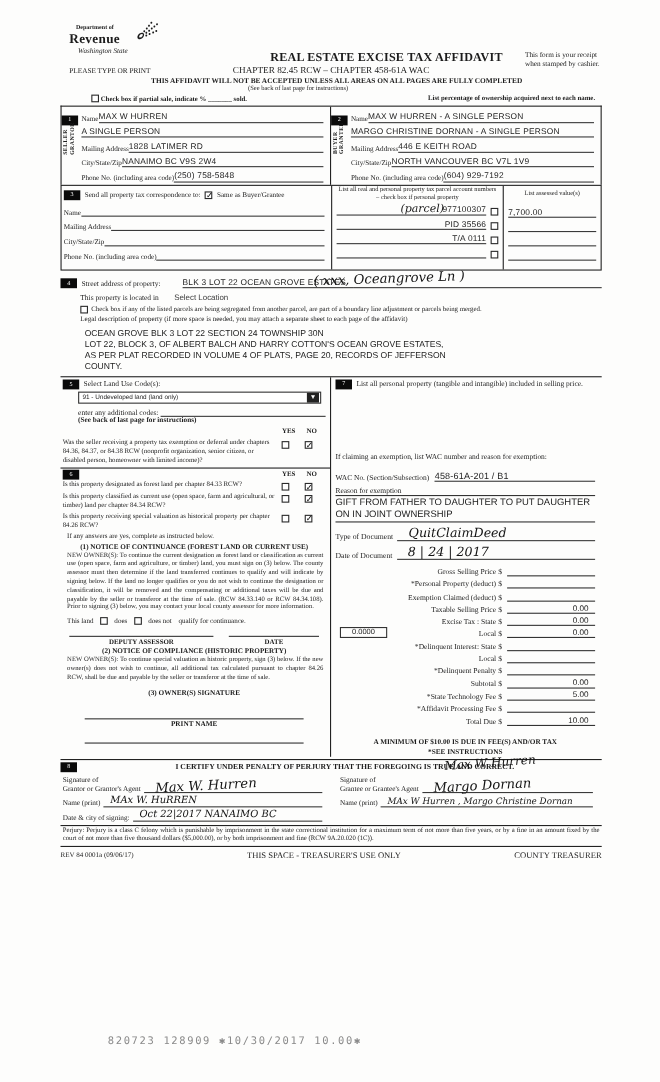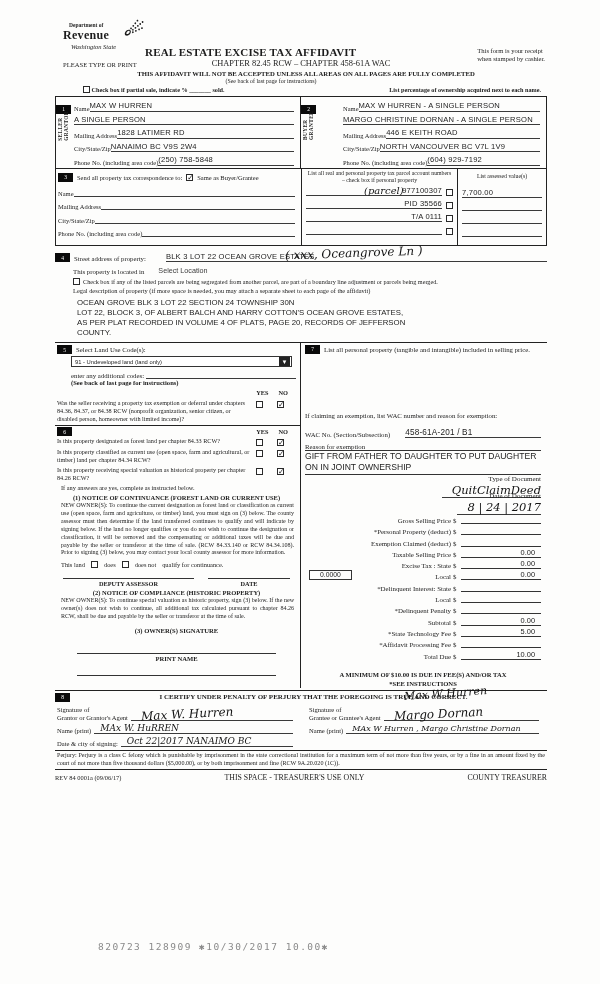--- a/index.html
+++ b/index.html
@@ -15,33 +15,33 @@
   .sq{display:inline-flex;align-items:center;justify-content:center;background:#0a0a0a;color:#fff;font-size:5.5px;width:15px;height:9px;flex:none;}
   .hand{font-family:"DejaVu Serif",serif;font-style:italic;color:#141414;white-space:nowrap;}
 
   
   .hdr{position:relative;height:76px;}
   .logo{position:absolute;left:8px;top:2px;font-size:6px;}
   .logo .l1{font-size:5.5px;font-weight:bold;padding-left:6px;}
   .logo .l2{font-size:12px;font-weight:bold;letter-spacing:.3px;}
   .logo .l3{font-size:6.5px;font-style:italic;padding-left:8px;}
   .logo-swirl{position:absolute;left:62px;top:-4px;font-size:20px;font-weight:bold;transform:rotate(15deg);}
-  .hdr-title{position:absolute;left:90px;right:90px;top:26px;text-align:left;font-size:11px;font-weight:bold;letter-spacing:.2px;}
+  .hdr-title{position:absolute;left:90px;right:90px;top:26px;text-align:right;font-size:11px;font-weight:bold;letter-spacing:.2px;}
   .hdr-sub{position:absolute;left:90px;right:90px;top:39px;text-align:center;font-size:8.4px;}
   .receipt{position:absolute;right:2px;top:27px;font-size:6.6px;text-align:left;line-height:1.25;}
   .ptp{position:absolute;left:8px;top:41px;font-size:6.6px;}
   .warn{position:absolute;left:40px;right:30px;top:50px;text-align:center;font-size:6.7px;font-weight:bold;}
   .seeback{position:absolute;left:0;right:60px;top:58px;text-align:center;font-size:5.9px;}
   .partial{position:absolute;left:28px;top:66px;font-size:6.2px;font-weight:bold;}
   .ownpct{position:absolute;right:6px;top:66px;font-size:6.2px;font-weight:bold;}
 
   
   .sec12{display:flex;border:1.2px solid #222;border-bottom:none;height:72px;}
   .party{display:flex;width:246px;border-right:1px solid #222;}
-  .party:last-child{border-right:none;gap:24px;}
+  .party:last-child{border-right:none;}
   .numcol{width:16px;position:relative;}
   .vlabels{position:absolute;left:1px;top:14px;display:flex;}
   .vlabels span{writing-mode:vertical-rl;transform:rotate(180deg);font-size:5.3px;font-weight:bold;letter-spacing:.4px;line-height:1.15;}
   .fields{flex:1;padding:1px 6px 0 2px;display:flex;flex-direction:column;}
   .fline{display:flex;align-items:flex-end;height:13.5px;font-size:6.5px;}
   .fline .ul{flex:1;line-height:1.1;}
 
   
   .sec3{display:flex;border:1.2px solid #222;height:78px;}
   .s3a{width:246px;border-right:1px solid #222;padding:2px 6px 0 2px;position:relative;}
@@ -94,24 +94,24 @@
   .sigpair .sp1{flex:1.6;border-top:1px solid #333;text-align:center;font-size:6.3px;font-weight:bold;padding-top:1px;}
   .sigpair .sp2{flex:1;border-top:1px solid #333;text-align:center;font-size:6.3px;font-weight:bold;padding-top:1px;}
   .csig{margin:10px 20px 0 20px;border-bottom:1px solid #333;height:10px;}
   .csig-lbl{text-align:center;font-size:6.6px;font-weight:bold;padding-top:1px;}
 
   
   .sec7{padding:2px 6px 0 4px;}
   .s7hdr{display:flex;gap:4px;font-size:6.8px;line-height:1.35;}
   .exline{font-size:6.8px;padding-top:58px;height:70px;}
   .wac{display:flex;align-items:flex-end;font-size:6.8px;height:14px;}
-  .wac .ul{flex:1;margin-left:15px;}
+  .wac .ul{flex:1;margin-left:5px;}
   .reason-lbl{font-size:6.8px;height:10px;border-bottom:1px solid #333;margin-top:3px;display:flex;align-items:flex-end;}
   .reason{font-family:"Liberation Sans",sans-serif;font-size:8.6px;line-height:1.25;border-bottom:1px solid #333;padding-bottom:1px;}
-  .docline{display:flex;align-items:flex-end;font-size:7px;height:17px;flex-direction:column;}
+  .docline{display:flex;align-items:flex-end;font-size:7px;height:17px;}
   .docline .ul{flex:1;margin-left:4px;}
   .docline .hand{font-size:11.5px;padding-left:10px;}
   .money{margin-top:4px;}
   .mrow{display:flex;align-items:flex-end;height:11.3px;font-size:6.9px;position:relative;}
   .mlabel{flex:0 0 148px;text-align:right;padding-right:2px;}
   .mdollar{width:8px;}
   .mline{flex:1;border-bottom:1px solid #333;text-align:right;}
   .mval{font-family:Liberation Sans, sans-serif;font-size:7.4px;padding-right:6px;}
   .ratebox{position:absolute;left:4px;bottom:0;border:1.2px solid #333;font-size:6.8px;padding:0 10px 1px 10px;font-family:"Liberation Sans",sans-serif;}
   .minnote{text-align:center;font-size:6.6px;font-weight:bold;padding-top:10px;line-height:1.4;}

